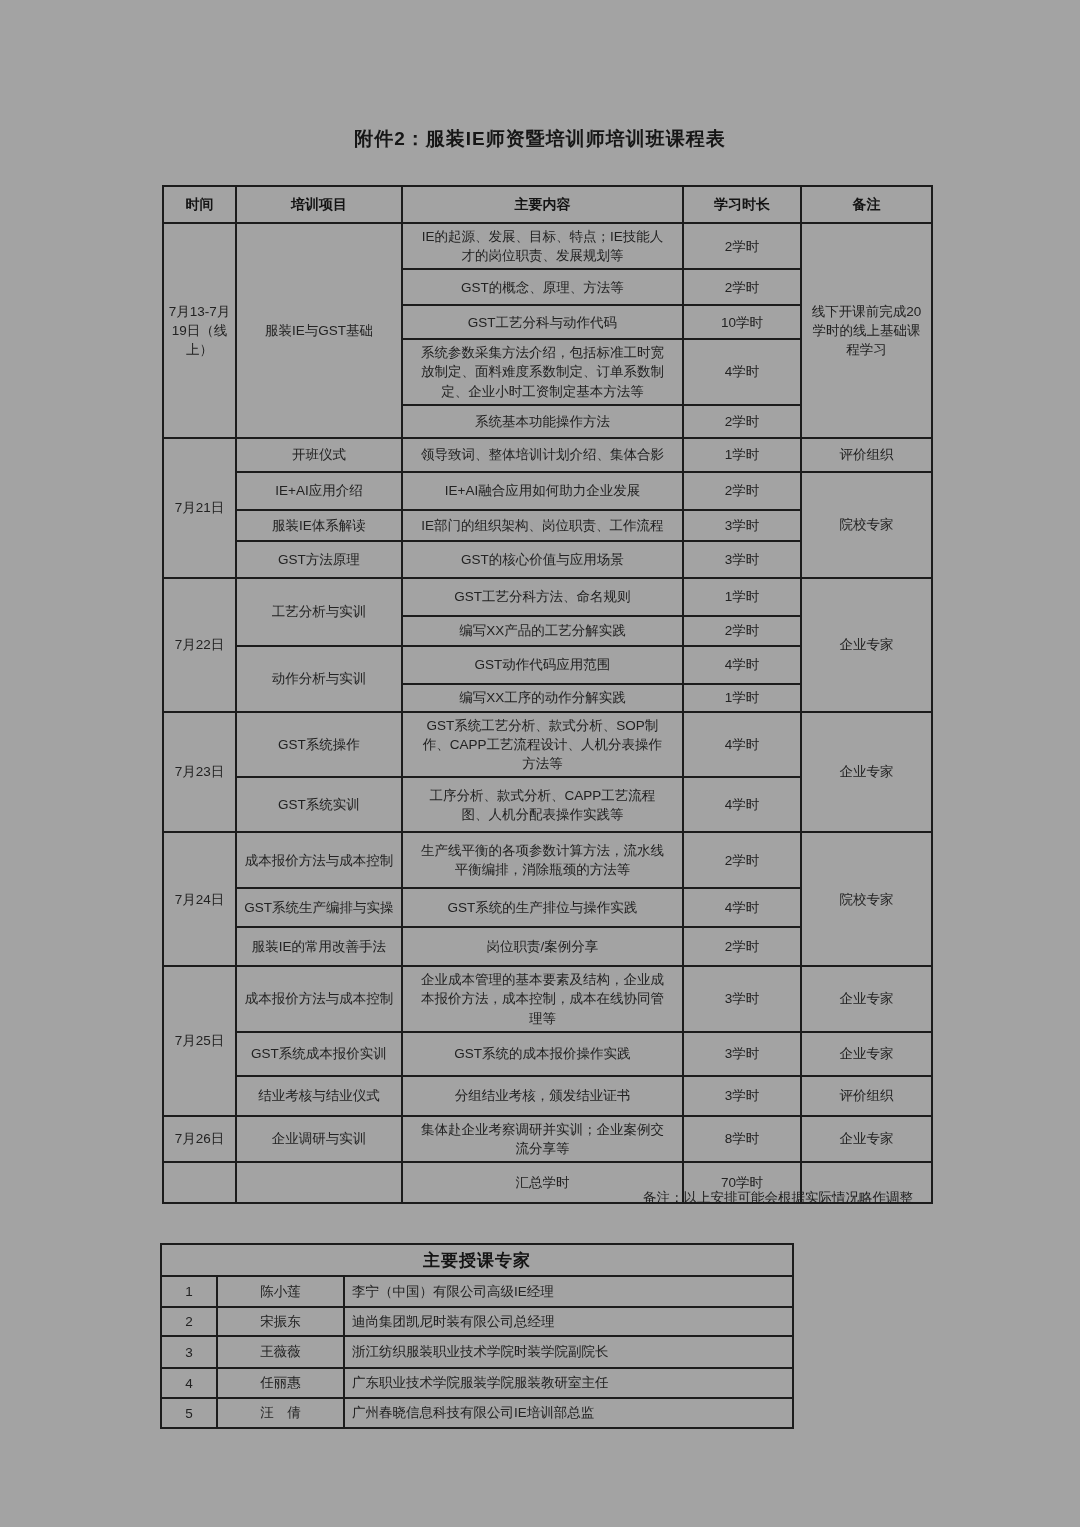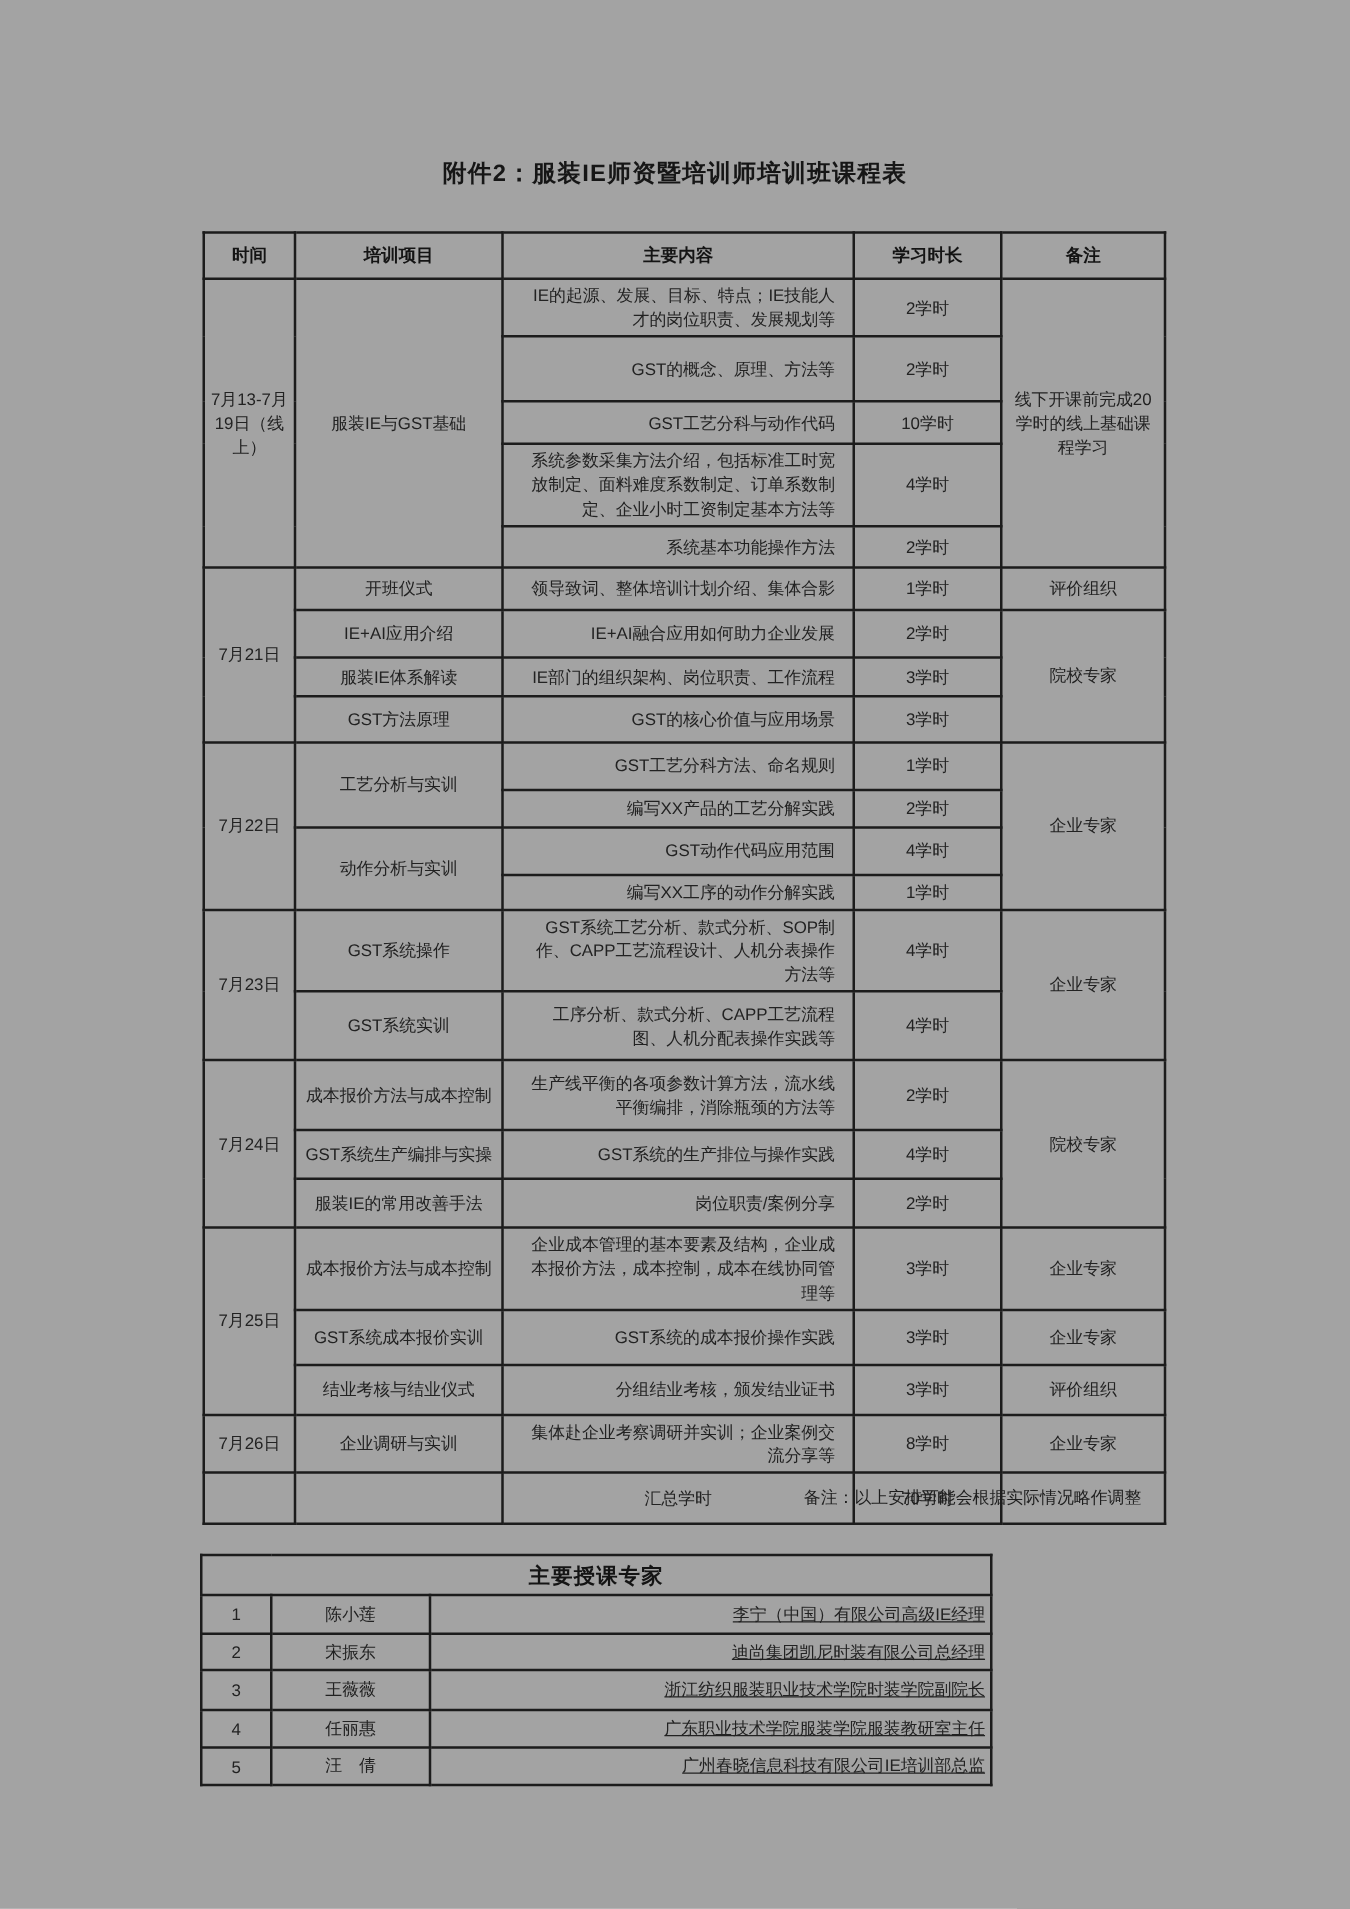--- a/index.html
+++ b/index.html
@@ -46,21 +46,21 @@
     padding: 2px 4px;
     color: #222222;
     word-break: break-all;
   }
   .main-table th {
     font-weight: bold;
     font-size: 14px;
     color: #141414;
   }
   .main-table td.content {
-    text-align: right;
+    text-align: center;
     padding: 3px 14px;
   }
   .main-table td.center {
     text-align: center;
     border-radius: 14px;
   }
   .footnote {
     position: absolute;
     top: 1189px;
     left: 166px;
@@ -85,23 +85,22 @@
     padding: 2px 4px;
     color: #222222;
   }
   .experts-table td.tbl-title {
     font-size: 17px;
     font-weight: bold;
     color: #141414;
     letter-spacing: 1px;
   }
   .experts-table td.left {
-    text-align: right;
+    text-align: left;
     padding-left: 7px;
-    text-decoration: underline;
   }
 </style>
 </head>
 <body>
 
 <div class="page">
 
   <div class="doc-title">附件2：服装IE师资暨培训师培训班课程表</div>
 
   <table class="main-table">
@@ -121,21 +120,21 @@
         <th>备注</th>
       </tr>
 
       <tr style="height:45px">
         <td rowspan="5">7月13-7月19日（线上）</td>
         <td rowspan="5">服装IE与GST基础</td>
         <td class="content">IE的起源、发展、目标、特点；IE技能人才的岗位职责、发展规划等</td>
         <td>2学时</td>
         <td rowspan="5">线下开课前完成20学时的线上基础课程学习</td>
       </tr>
-      <tr style="height:52px">
+      <tr style="height:36px">
         <td class="content">GST的概念、原理、方法等</td>
         <td>2学时</td>
       </tr>
       <tr style="height:34px">
         <td class="content">GST工艺分科与动作代码</td>
         <td>10学时</td>
       </tr>
       <tr style="height:62px">
         <td class="content">系统参数采集方法介绍，包括标准工时宽放制定、面料难度系数制定、订单系数制定、企业小时工资制定基本方法等</td>
         <td>4学时</td>

